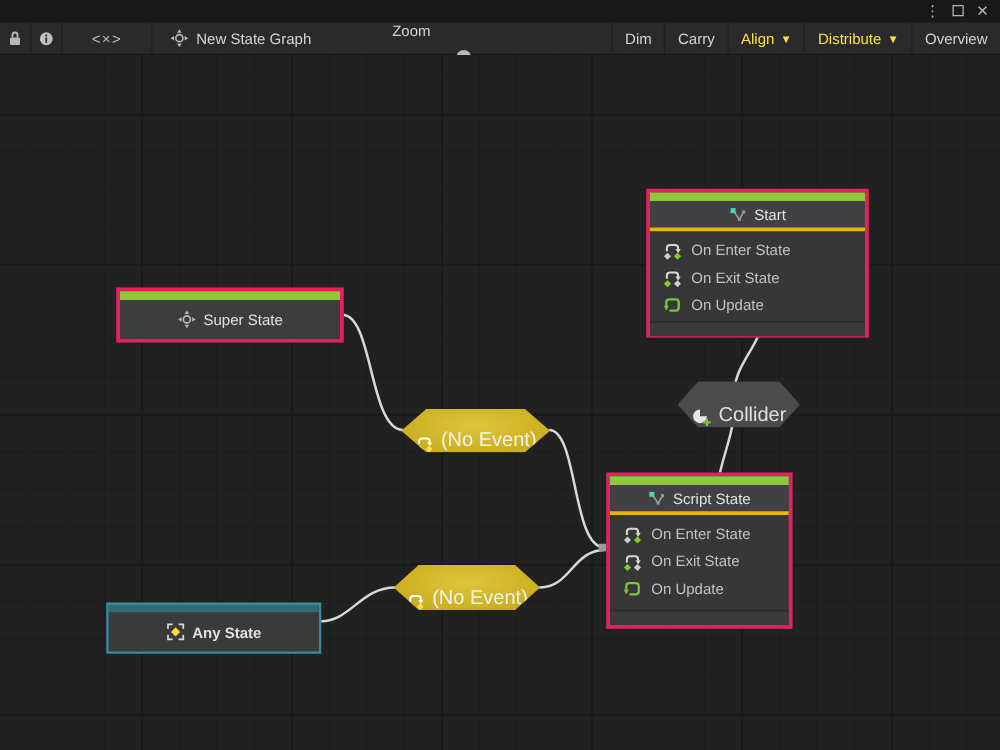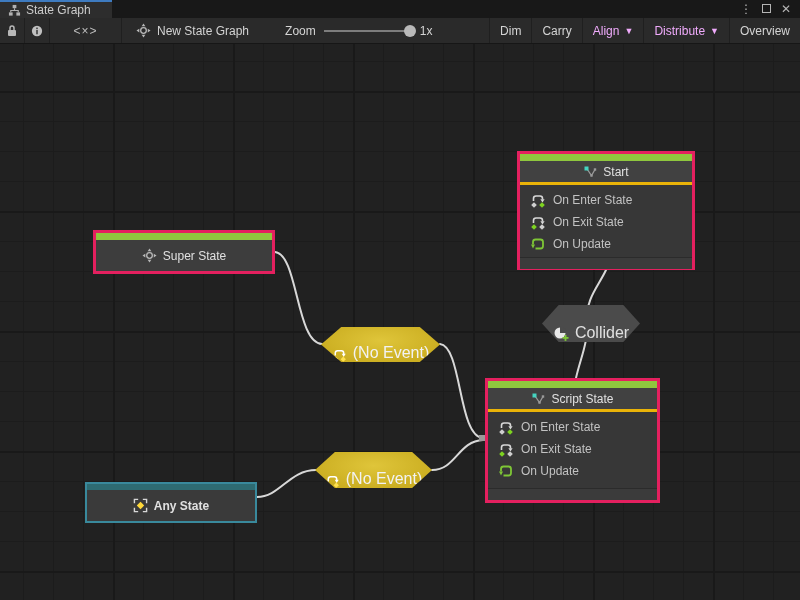--- a/index.html
+++ b/index.html
@@ -19,28 +19,28 @@
 
   
   .toolbar { position:absolute; top:18px; left:0; width:800px; height:26px; background:#2a2a2a;
              border-bottom:1px solid #161616; display:flex; align-items:stretch; color:#d4d4d4;
              font-size:12px; }
   .tbtn { display:flex; align-items:center; justify-content:center; border-right:1px solid #1f1f1f;
           padding:0 6px; }
   .tbtn.icon-btn { width:25px; }
   .tbtn.code-btn { width:72px; color:#bdbdbd; letter-spacing:1px; }
   .graph-name { display:flex; align-items:center; gap:6px; padding:0 10px 0 14px; }
-  .zoom-group { display:flex; align-items:center; gap:8px; padding-left:26px; }
+  .zoom-group { display:flex; align-items:center; gap:8px; padding-left:26px;flex-direction:column; }
   .slider { position:relative; width:88px; height:12px; }
   .slider .track { position:absolute; top:5.5px; left:0; width:100%; height:1.5px; background:#7d7d7d; }
   .slider .knob { position:absolute; top:0; right:-4px; width:12px; height:12px; border-radius:50%;
                   background:#b9b9b9; }
   .tb-right { margin-left:auto; display:flex; align-items:stretch; }
   .tb-right .tbtn { border-right:none; border-left:1px solid #1f1f1f; padding:0 10px; white-space:nowrap; }
-  .tbtn.disabled { color:#f0abfc; }
+  .tbtn.disabled { color:#fde047; }
   .dd-arrow { font-size:9px; margin-left:5px; }
 
   
   .canvas { position:absolute; top:44px; left:0; width:800px; height:556px;
             background-color:#212121;
             background-image:
               linear-gradient(90deg,#191919 2px,transparent 2px),
               linear-gradient(#191919 2px,transparent 2px),
               linear-gradient(90deg,#1c1c1c 1px,transparent 1px),
               linear-gradient(#1c1c1c 1px,transparent 1px);
@@ -53,21 +53,21 @@
                 display:flex; flex-direction:column; }
   .green-bar { height:7px; background:#8fc73e; flex:0 0 auto; }
   .node-title { height:24px; background:#414141; border-bottom:3px solid #eab308; display:flex;
                 align-items:center; justify-content:center; gap:6px; color:#e0e0e0; font-size:12px;
                 flex:0 0 auto; }
   .node-items { padding:7px 10px 5px 10px; display:flex; flex-direction:column; gap:6px;text-align:center; }
   .node-item { display:flex; align-items:center; gap:7px; color:#c2c2c2; font-size:12px; height:16px; }
   .node-footer { margin-top:auto; border-top:1px solid #2b2b2b; background:#3b3b3b; flex:0 0 12px; }
 
   .node-start { left:517px; top:107px; width:178px; height:119px; }
-  .node-script { left:485px; top:334px; width:175px; height:125px; }
+  .node-script { left:485px; top:334px; width:149px; height:125px; }
   .node-super { left:93px; top:186px; width:182px; height:44px;justify-content:space-between; }
   .node-super .node-title { border-bottom:none; flex:1 1 auto; background:#3d3d3d; }
 
   .node-any { position:absolute; z-index:3; left:85px; top:438px; width:172px; height:41px;
               border:2px solid #39899c; background:#3a3a3a; display:flex; flex-direction:column; }
   .teal-bar { height:6px; background:#2e6b72; flex:0 0 auto; }
   .node-any .node-title { border-bottom:none; flex:1 1 auto; background:#3a3a3a;font-weight:bold; }
 
   
   .hex { position:absolute; z-index:2; display:flex; align-items:flex-end; justify-content:center;
@@ -79,29 +79,20 @@
   .hex-ev2 { left:315px; top:408px; width:117px; height:36px; }
 
   .nub { position:absolute; z-index:2; width:6px; height:6px; background:#9a9a9a; }
 </style>
 </head>
 <body>
 
 <div class="app">
 
   <div class="titlebar">
-    <div class="tab">
-      <svg width="13" height="13" viewBox="0 0 14 14">
-        <rect x="5" y="1" width="4" height="3.5" fill="#b0b0b0"></rect>
-        <rect x="1" y="9" width="4" height="3.5" fill="#b0b0b0"></rect>
-        <rect x="9" y="9" width="4" height="3.5" fill="#b0b0b0"></rect>
-        <path d="M7 4.5 V7 M3 9 V7 H11 V9" stroke="#b0b0b0" stroke-width="1.2" fill="none"></path>
-      </svg>
-      <span>State Graph</span>
-    </div>
     <div class="win-controls">
       <span class="wc">⋮</span>
       <span class="wc"><span class="wc-max"></span></span>
       <span class="wc">✕</span>
     </div>
   </div>
 
   <div class="toolbar">
     <div class="tbtn icon-btn">
       <svg width="12" height="13" viewBox="0 0 12 13">

